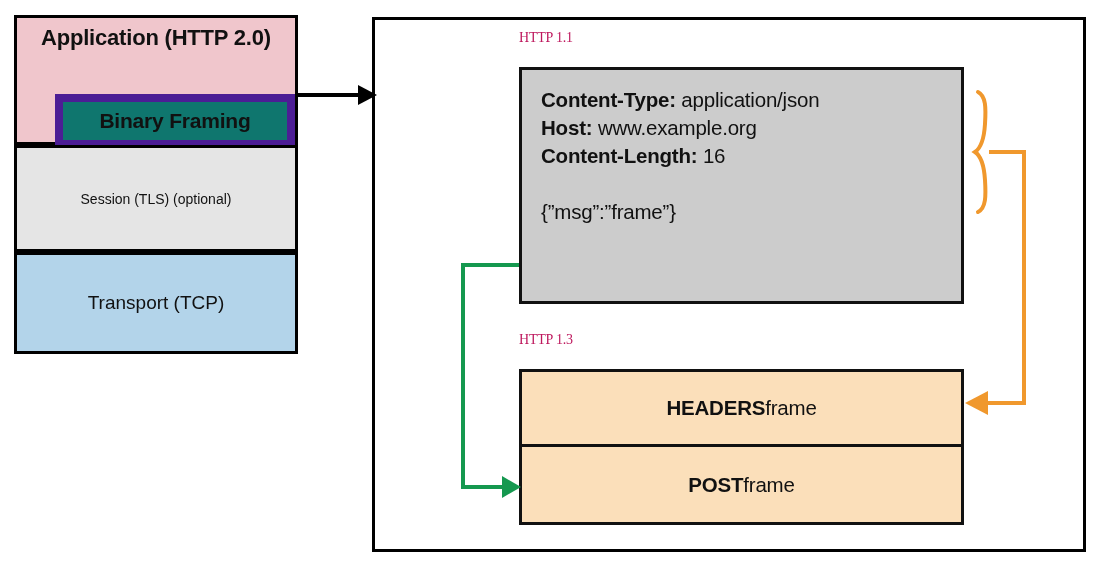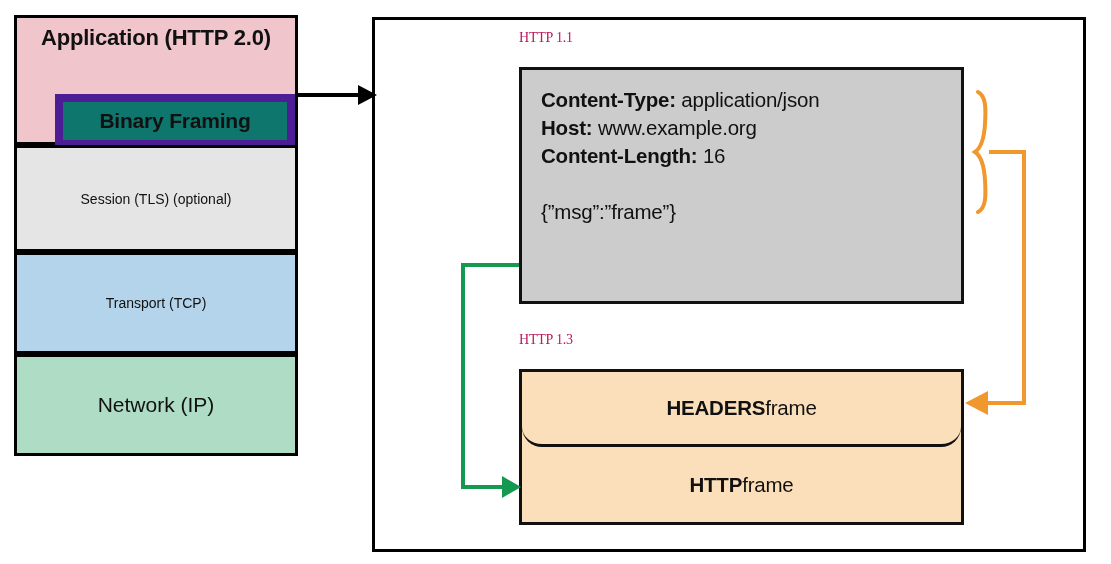--- a/index.html
+++ b/index.html
@@ -72,21 +72,21 @@
   #layer-session {
     top: 130px;
     height: 107px;
     background: #e5e5e5;
     font-size: 14px;
   }
   #layer-transport {
     top: 237px;
     height: 102px;
     background: #b3d4ea;
-    font-size: 14px;
+    font-size: 19px;
   }
   #layer-network {
     top: 339px;
     height: 102px;
     background: #aedcc4;
     font-size: 21px;
   }
 
   
   #panel {
@@ -148,21 +148,20 @@
   }
   .frame {
     box-sizing: border-box;
     height: 75px;
     display: flex;
     align-items: center;
     justify-content: center;
     font-size: 20.5px;
     color: #111111;
     letter-spacing: -0.2px;
-    border-radius: 20px;
   }
   #frame-headers { border-bottom: 3px solid #111111; }
   .frame b { font-weight: bold; }
 
   
   #overlay {
     position: absolute;
     left: 0;
     top: 0;
     width: 1111px;
@@ -179,21 +178,20 @@
 
     <div class="layer" id="layer-application">
       <div class="layer-title">Application (HTTP 2.0)</div>
       <div id="binary-framing">Binary Framing</div>
     </div>
 
     <div class="layer" id="layer-session">Session (TLS) (optional)</div>
 
     <div class="layer" id="layer-transport">Transport (TCP)</div>
 
-    <div class="layer" id="layer-network">Network (IP)</div>
   </div>
 
   <div id="panel"></div>
 
   <div class="box-caption" id="caption-http11">HTTP 1.1</div>
   <div class="box-caption" id="caption-http20">HTTP 1.3</div>
 
   <div id="http11-box">
     <div class="msg-line">
       <b>Content-Type:</b><span> application/json</span>
@@ -206,21 +204,21 @@
     </div>
     <div class="msg-line" id="msg-body">{”msg”:”frame”}</div>
   </div>
 
   <div id="http20-frames">
     <div class="frame" id="frame-headers">
       <b>HEADERS</b>
         <span> frame</span>
     </div>
     <div class="frame" id="frame-data">
-      <b>HTTP</b>
+      <b>POST</b>
         <span> frame</span>
     </div>
   </div>
 
   <svg id="overlay" viewBox="0 0 1111 564" xmlns="http://www.w3.org/2000/svg">
 
     <g>
       <line x1="298" y1="95" x2="358" y2="95" stroke="#000000" stroke-width="4"></line>
       <polygon points="358,85 377,95 358,105" fill="#000000"></polygon>
     </g>

